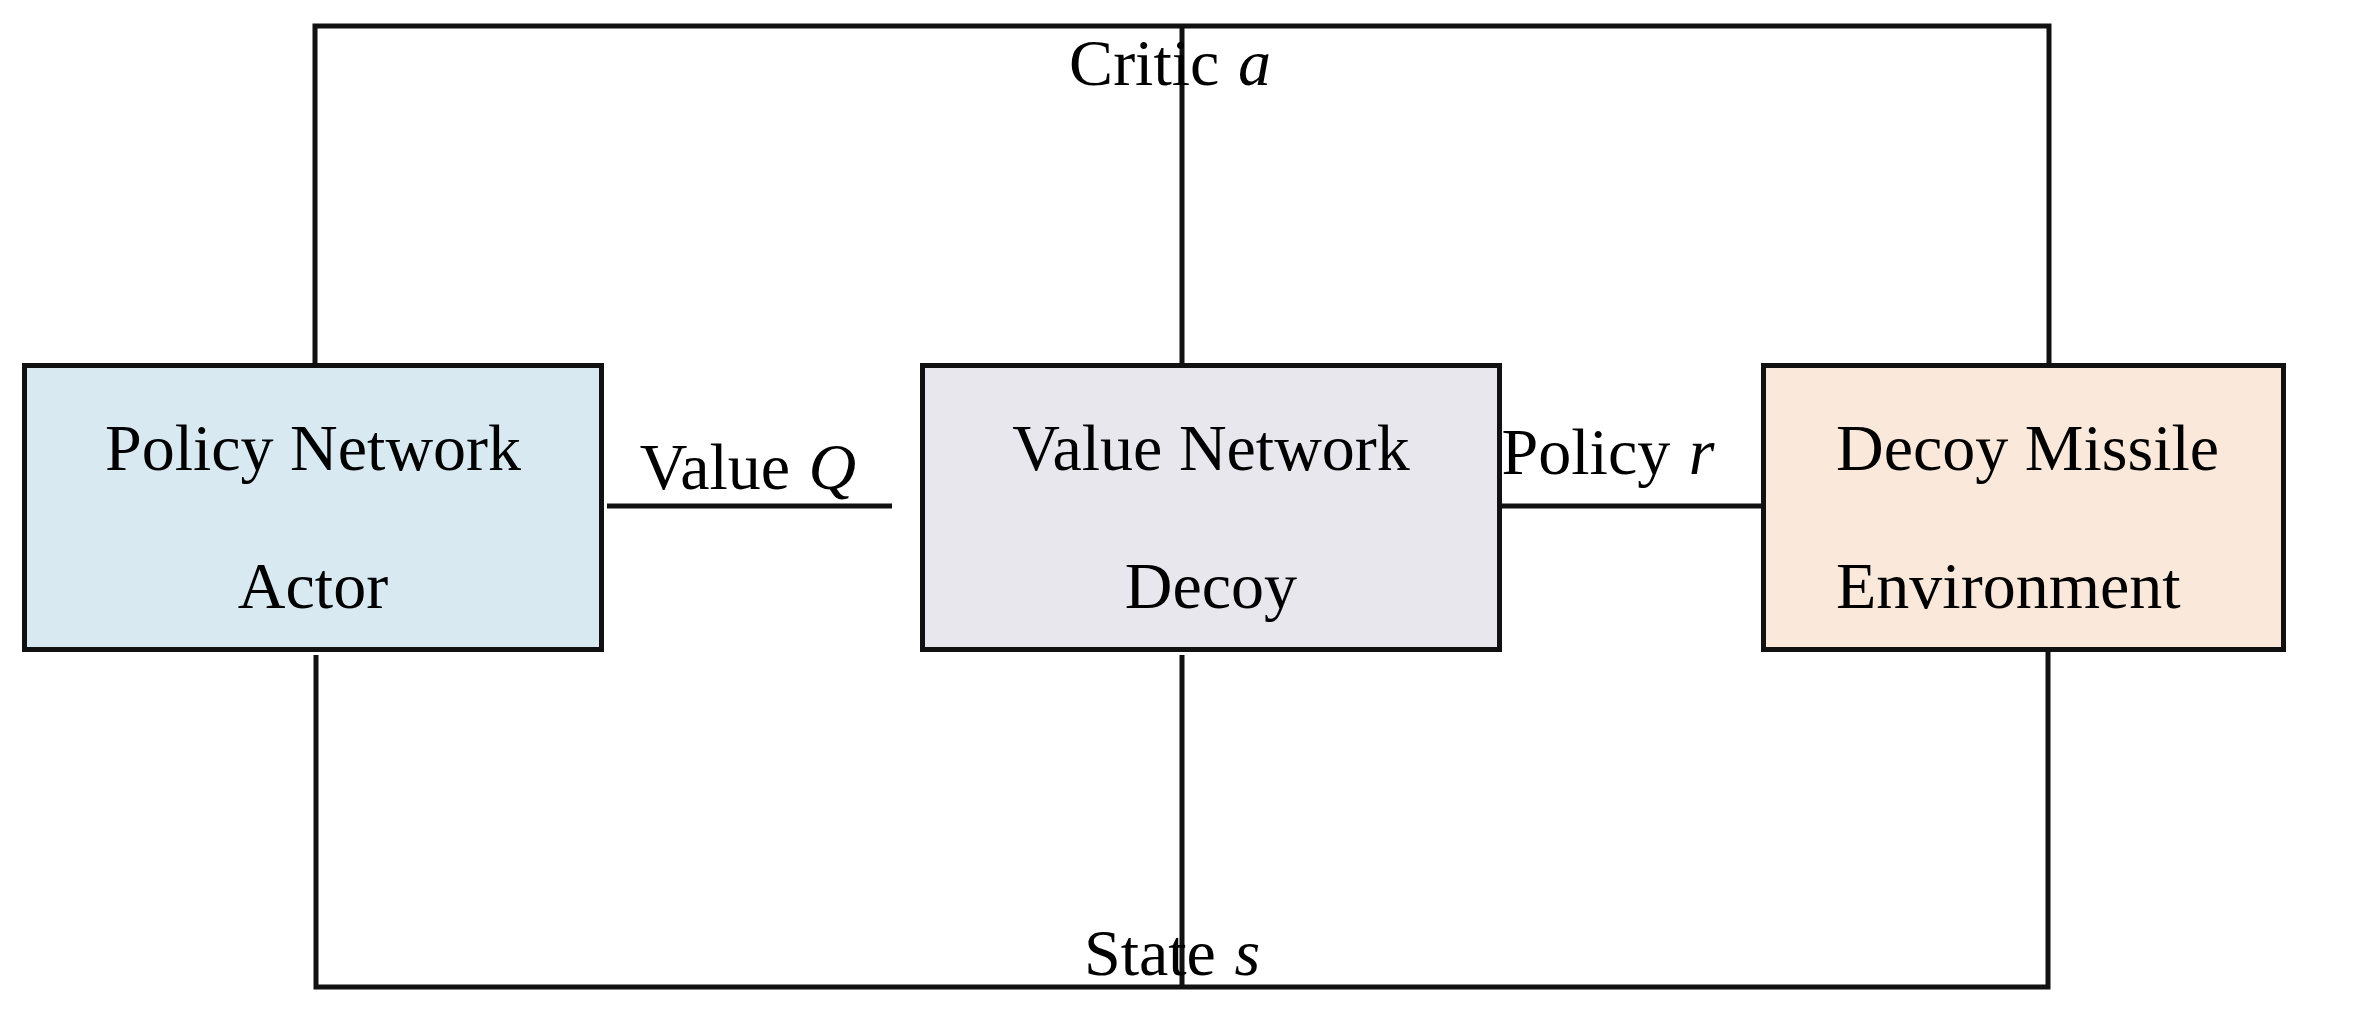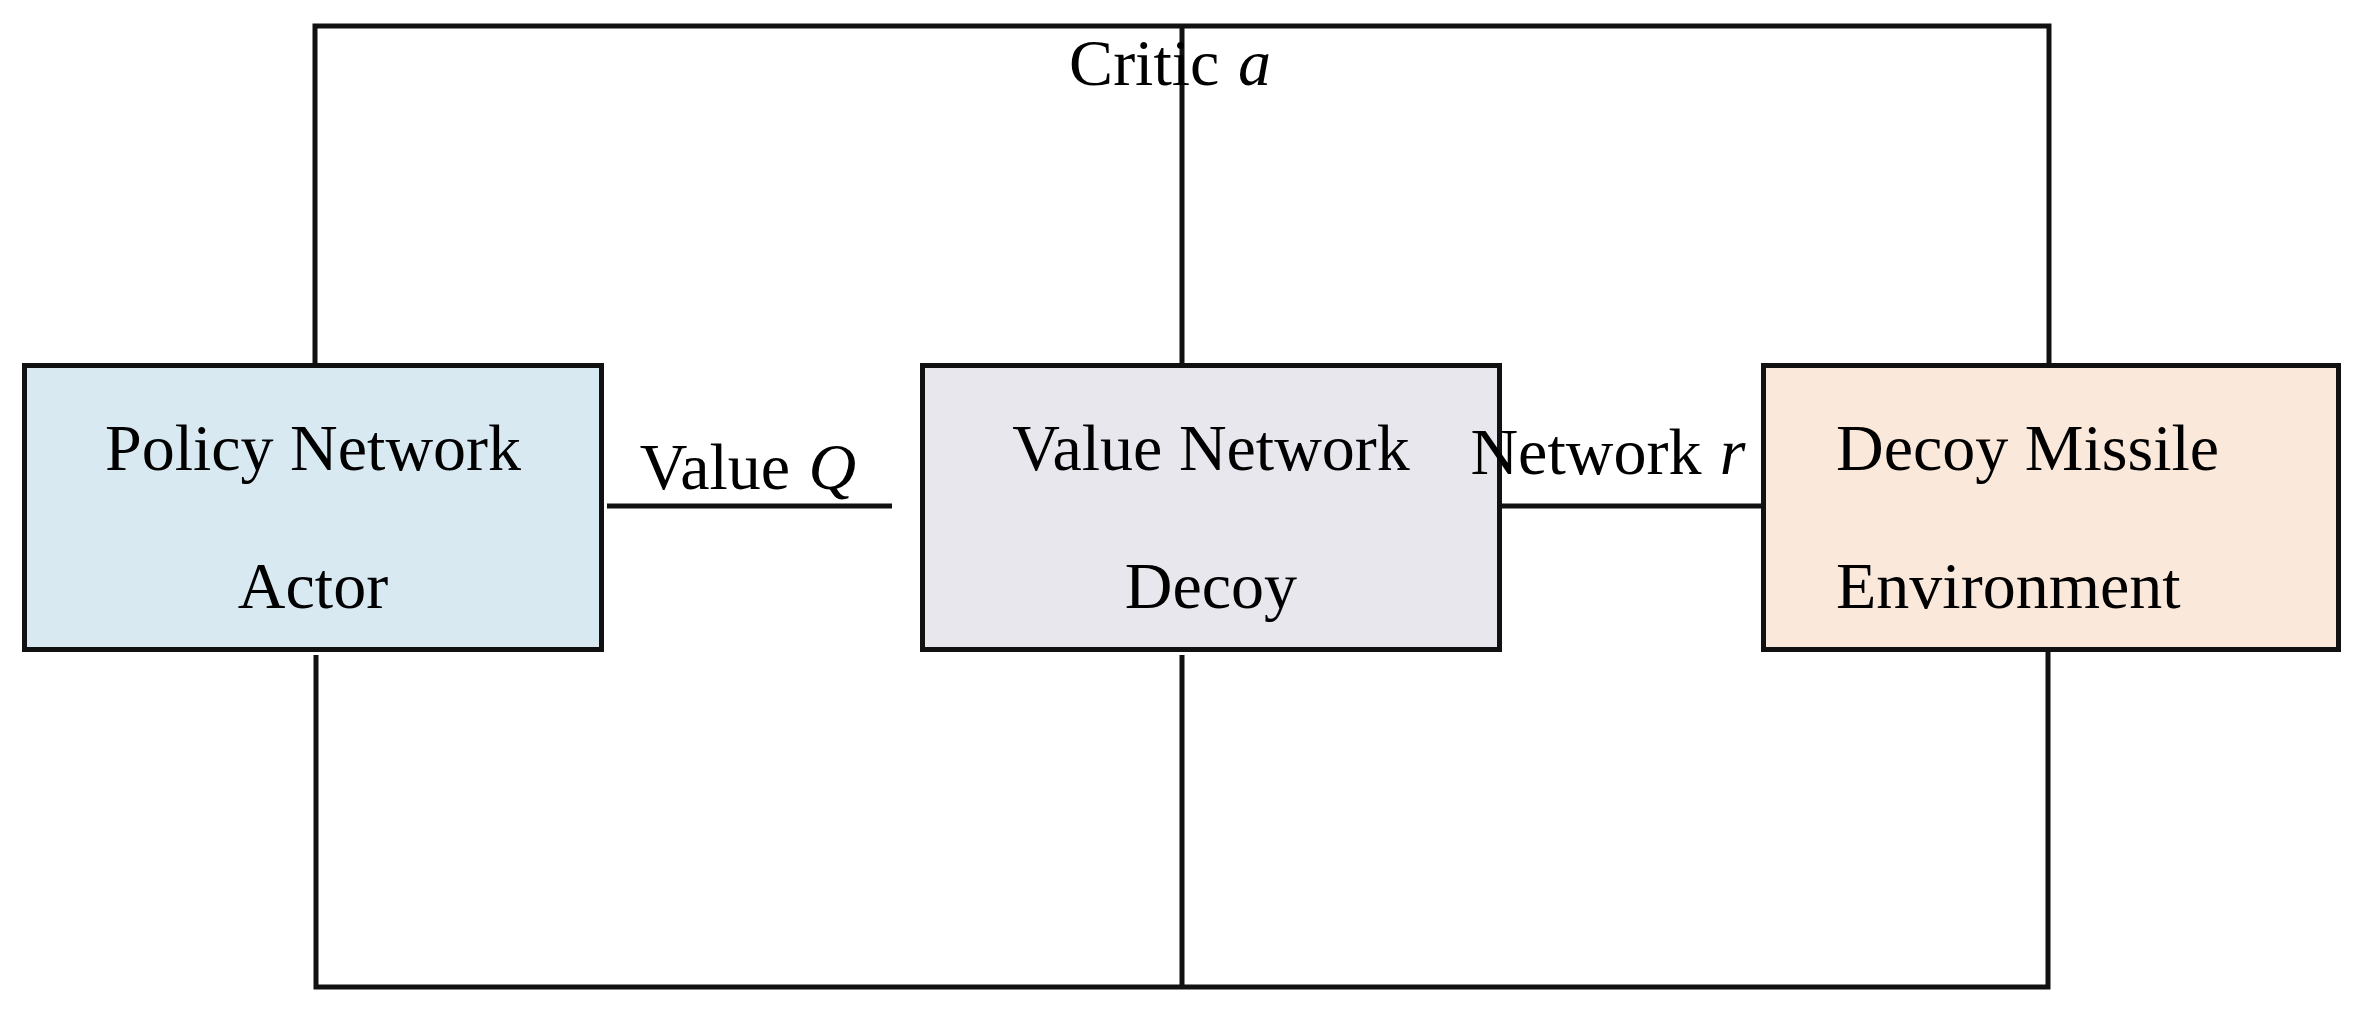--- a/index.html
+++ b/index.html
@@ -20,21 +20,21 @@
     box-sizing:border-box;
     display:flex;flex-direction:column;
     justify-content:center;align-items:center;
     gap:66px;
     padding-top:18px;
     font-size:66px;line-height:72px;
     white-space:nowrap;
   }
   #policy-box{left:22px;width:582px;}
   #value-box{left:920px;width:582px;}
-  #environment-box{left:1761px;width:580px;align-items:flex-start;padding-left:70px;}
+  #environment-box{left:1761px;width:525px;align-items:flex-start;padding-left:70px;}
   .edge-label{
     position:absolute;
     font-size:66px;line-height:1;
     transform:translateX(-50%);
     white-space:nowrap;
   }
   #action-label{left:1170px;top:30px;}
   #value-q-label{left:748px;top:434px;}
   #reward-r-label{left:1608px;top:419px;}
   #state-s-label{left:1172px;top:920px;}
@@ -82,17 +82,20 @@
 
   <div class="edge-label" id="action-label">
     <span>Critic</span><span class="math-var">a</span>
   </div>
 
   <div class="edge-label" id="value-q-label">
     <span>Value</span><span class="math-var">Q</span>
   </div>
 
   <div class="edge-label" id="reward-r-label">
-    <span>Network</span><span class="math-var">r</span>
+    <span>Policy</span><span class="math-var">r</span>
   </div>
 
+  <div class="edge-label" id="state-s-label">
+    <span>State</span><span class="math-var">s</span>
+  </div>
 
 </div>
 
 </body></html>

